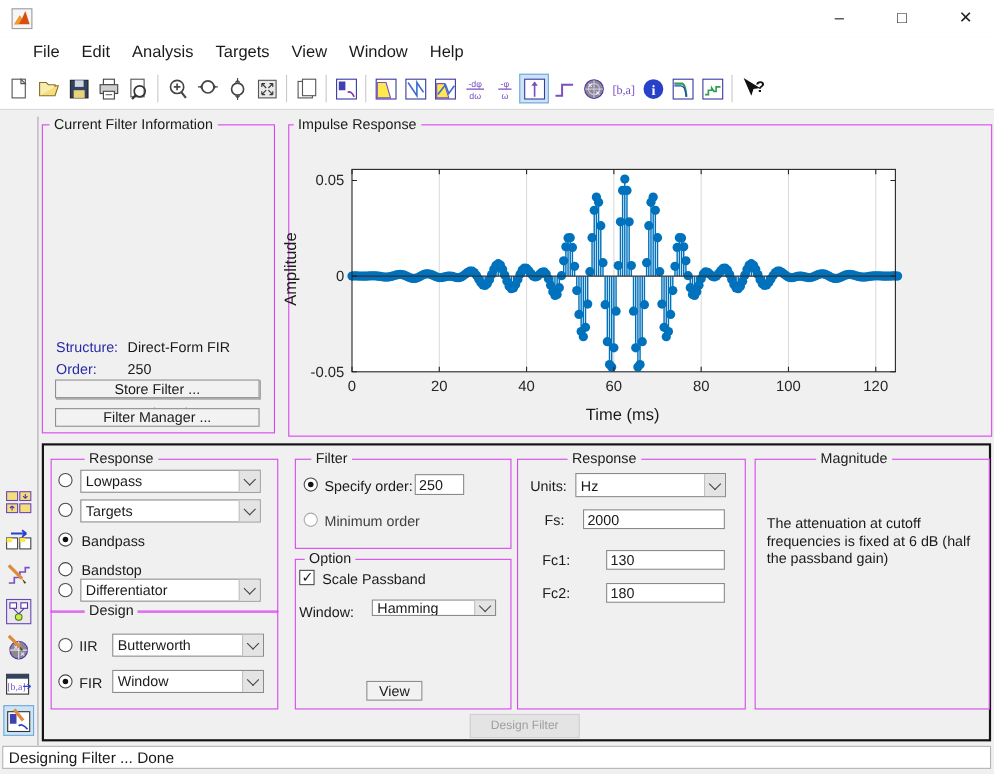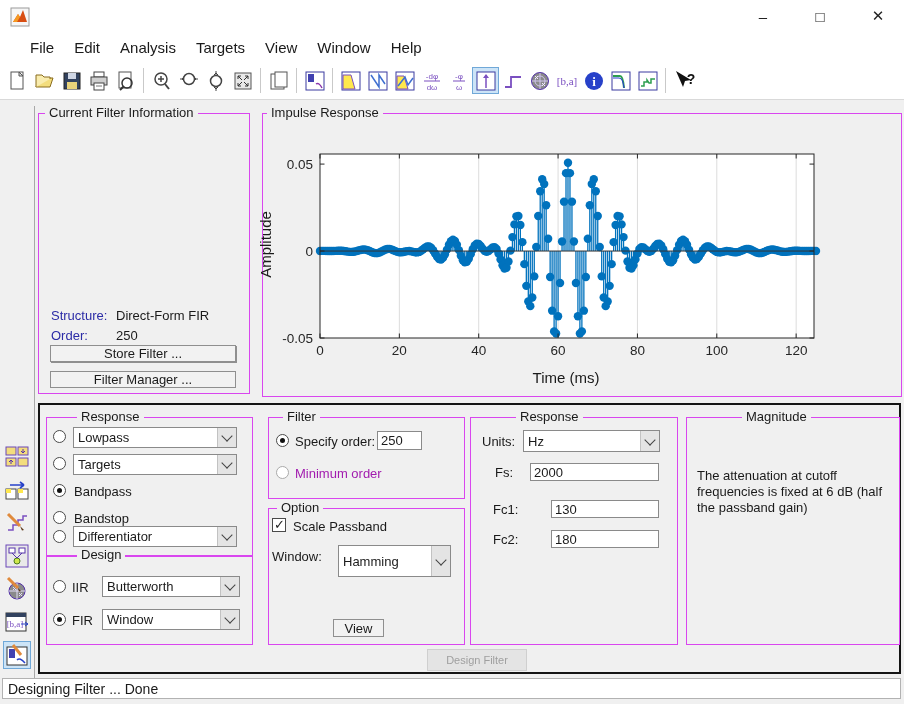--- a/index.html
+++ b/index.html
@@ -15,21 +15,21 @@
   #toolbar{left:0;top:62px;width:904px;height:38px;background:#fff;border-bottom:1px solid #d9d9d9;
            display:flex;align-items:center;padding-left:4px;box-sizing:border-box;}
   .tb{width:27px;height:27px;display:flex;align-items:center;justify-content:center;flex:0 0 auto;}
   .tb.sel{background:#cce4f7;border:1px solid #70a8d8;width:25px;height:25px;}
   .tsep{width:1px;height:25px;background:#c9c9c9;margin:0 4px;flex:0 0 auto;}
   
   .gb{border:1px solid #d946ef;}
   .legend{position:absolute;top:-9px;background:#f0f0f0;padding:0 4px;font-size:13px;white-space:nowrap;}
   .lbl{font-size:13px;white-space:nowrap;}
   .navy{color:#2b2ba6;}
-  .dis-t{color:#a21caf;}
+  .dis-t{color:#404040;}
   
   .radio{width:13px;height:13px;border-radius:50%;border:1px solid #4a4a4a;background:#fff;box-sizing:border-box;}
   .radio.on::after{content:"";display:block;width:5px;height:5px;border-radius:50%;background:#111;margin:3px;}
   .radio.dis{border-color:#aaa;}
   .cb{width:14px;height:14px;border:1px solid #4a4a4a;background:#fff;box-sizing:border-box;position:relative;}
   .cb.on::after{content:"\2713";position:absolute;left:1px;top:-2px;font-size:13px;color:#222;}
   .dd{background:#fff;border:1px solid #8a8a8a;display:flex;align-items:stretch;box-sizing:border-box;}
   .dd-val{flex:1;padding-left:4px;font-size:13px;display:flex;align-items:center;overflow:hidden;white-space:nowrap;}
   .dd-btn{width:18px;background:#e4e4e4;border-left:1px solid #c2c2c2;display:flex;align-items:center;justify-content:center;}
   .chev{width:7px;height:7px;border-right:1.5px solid #444;border-bottom:1.5px solid #444;transform:rotate(45deg);margin-top:-3px;}
@@ -925,21 +925,21 @@
   <div class="abs tin" style="left:377px;top:431px;width:45px;height:19px">250</div>
   <div class="abs radio dis" style="left:276px;top:466px"></div>
   <div class="abs lbl dis-t" style="left:295px;top:466px">Minimum order</div>
 
   <div class="abs gb" style="left:268px;top:508px;width:195px;height:135px">
     <span class="legend" style="left:8px">Option</span>
   </div>
   <div class="abs cb on" style="left:272px;top:518px"></div>
   <div class="abs lbl" style="left:293px;top:519px">Scale Passband</div>
   <div class="abs lbl" style="left:272px;top:549px">Window:</div>
-  <div class="abs dd" style="left:338px;top:545px;width:113px;height:32px">
+  <div class="abs dd" style="left:338px;top:545px;width:113px;height:15px">
       <span class="dd-val">Hamming</span>
       <span class="dd-btn">
         <i class="chev"></i>
       </span>
     </div>
   <div class="abs wbtn" style="left:333px;top:619px;width:51px;height:18px">View</div>
 
   <div class="abs gb" style="left:470px;top:417px;width:206px;height:226px">
     <span class="legend" style="left:45px">Response</span>
   </div>

